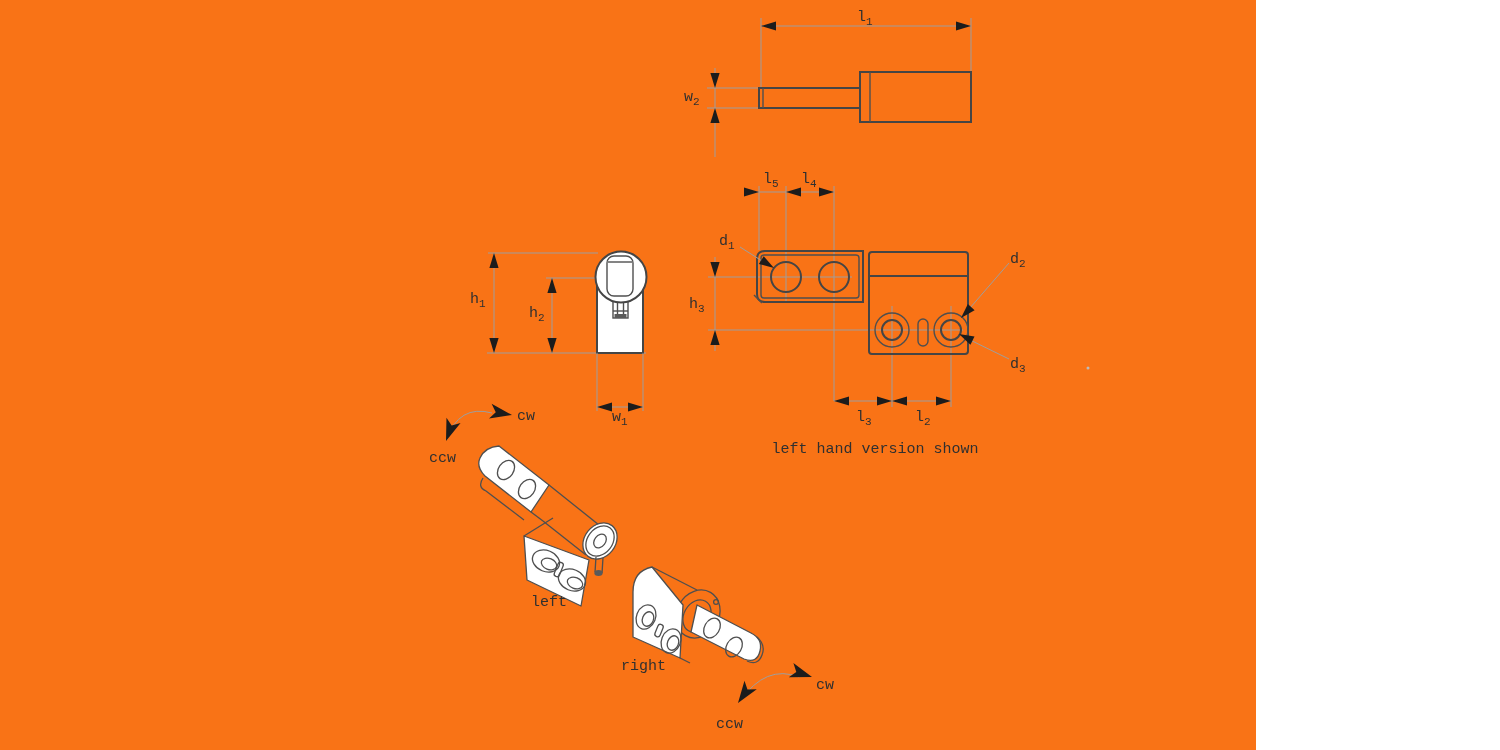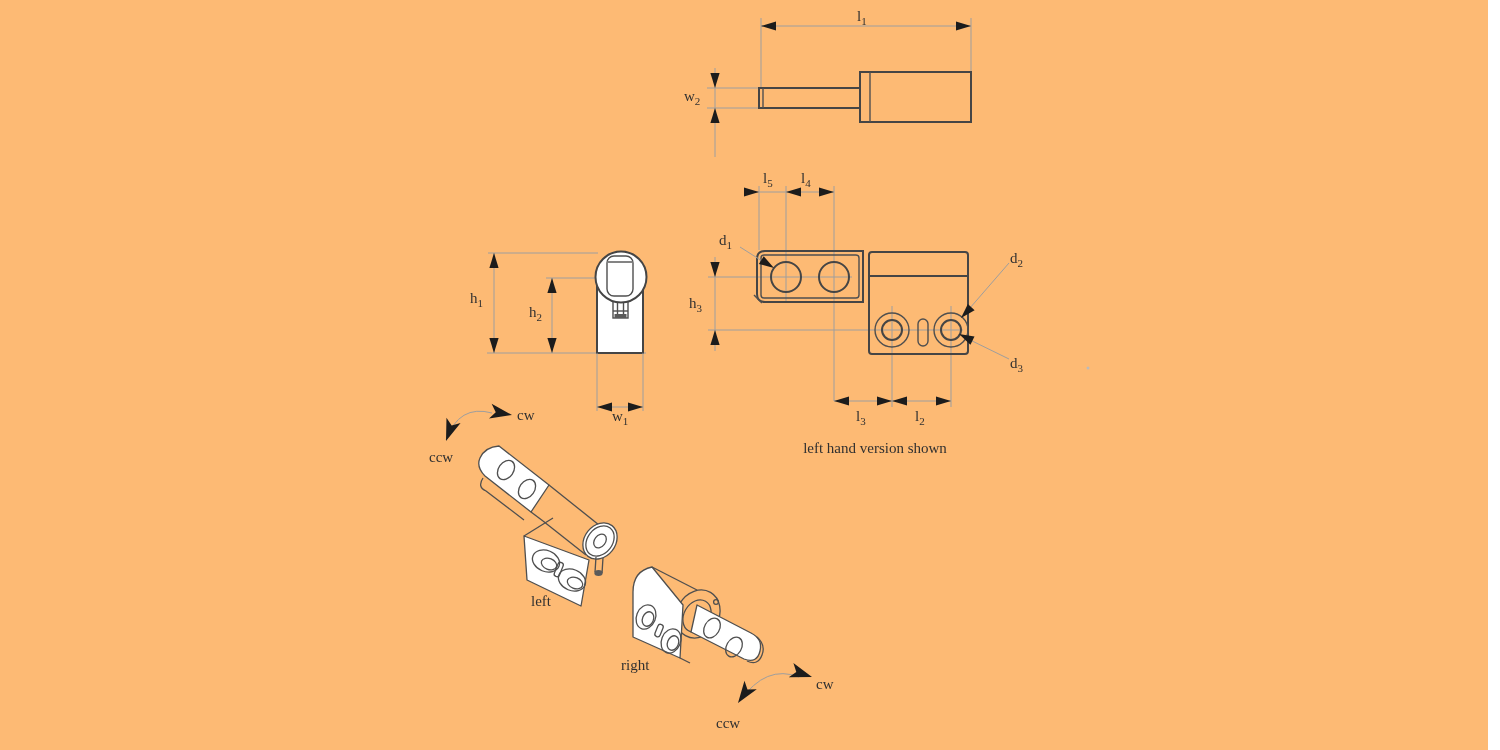--- a/index.html
+++ b/index.html
@@ -1,17 +1,17 @@
 <!DOCTYPE html>
 <html><head>
 <meta charset="utf-8">
 <style>
   html,body{margin:0;padding:0;background:#ffffff;}
-  .stage{position:relative;width:1488px;height:750px;background:#fdba74;overflow:hidden;
-         font-family:Liberation Serif, serif;}
+  .stage{position:relative;width:1256px;height:750px;background:#f97316;overflow:hidden;
+         font-family:Liberation Mono, monospace;}
   svg{display:block;}
   .thick{stroke:#454545;stroke-width:2;fill:none;}
   .med{stroke:#4f4f4f;stroke-width:1.4;fill:none;}
   .thin{stroke:#9e9e9e;stroke-width:1;fill:none;}
   .iso{stroke:#4f4f4f;stroke-width:1.3;fill:none;stroke-linejoin:round;}
   .isofill{stroke:#4f4f4f;stroke-width:1.3;fill:#ffffff;stroke-linejoin:round;}
   .arrow{fill:#1c1c1c;stroke:none;}
   .lbl{font-size:15px;fill:#303030;}
   .lbl .sub{font-size:11px;}
   .note{font-size:15px;fill:#303030;}

